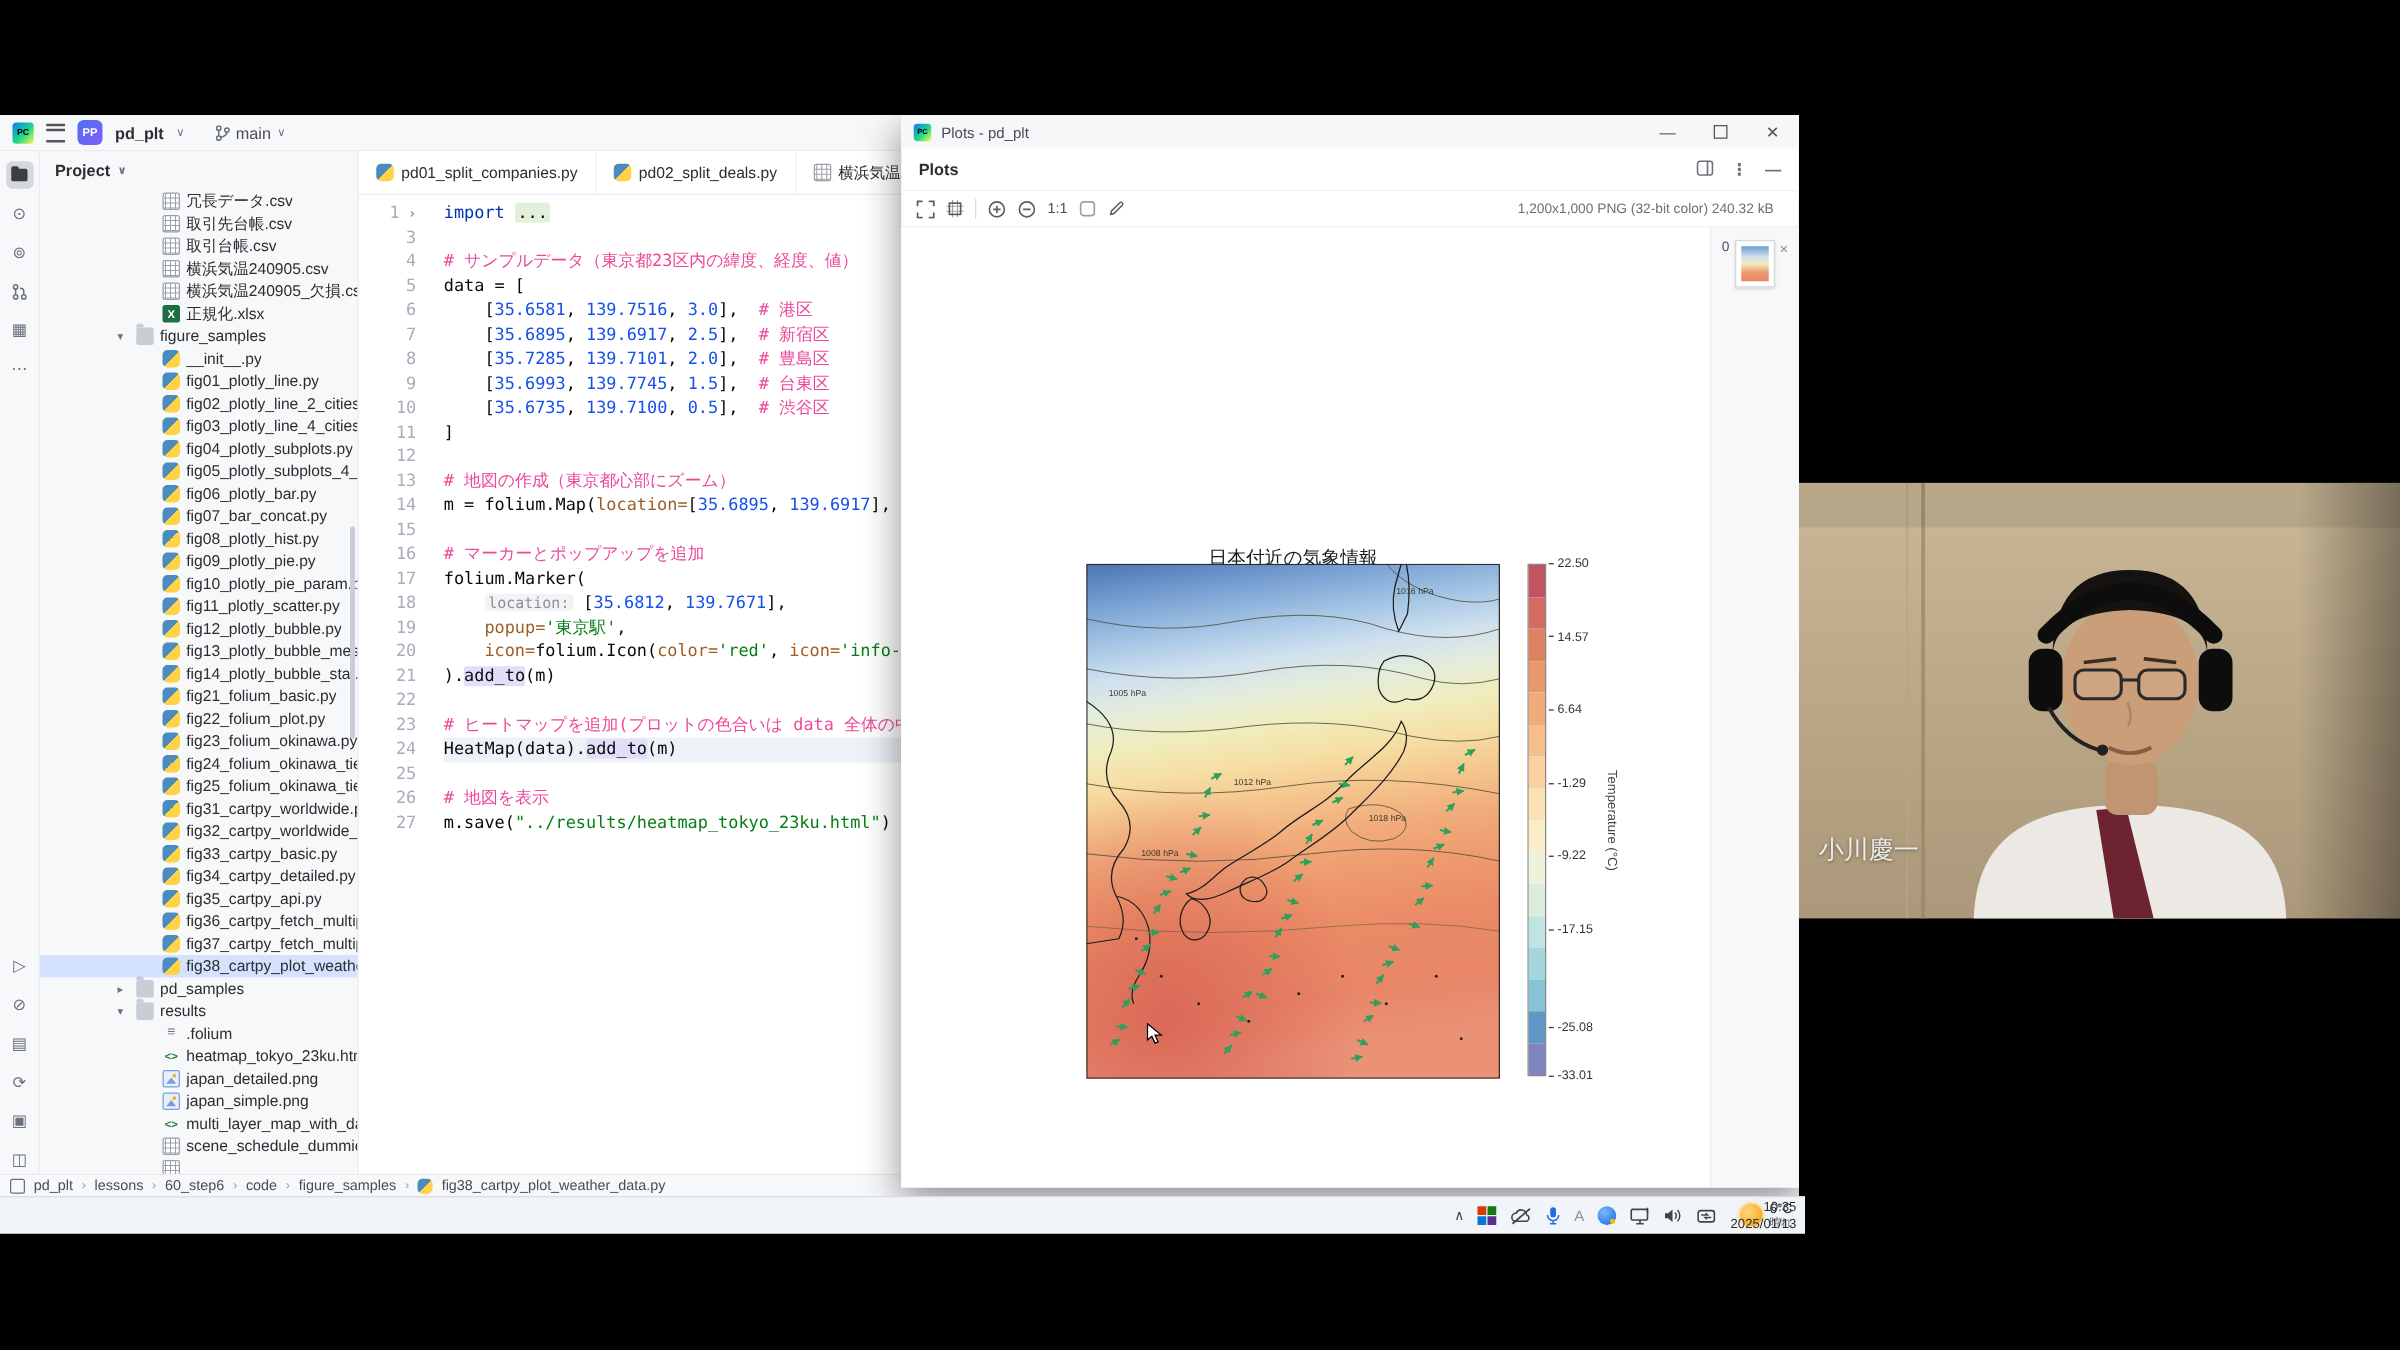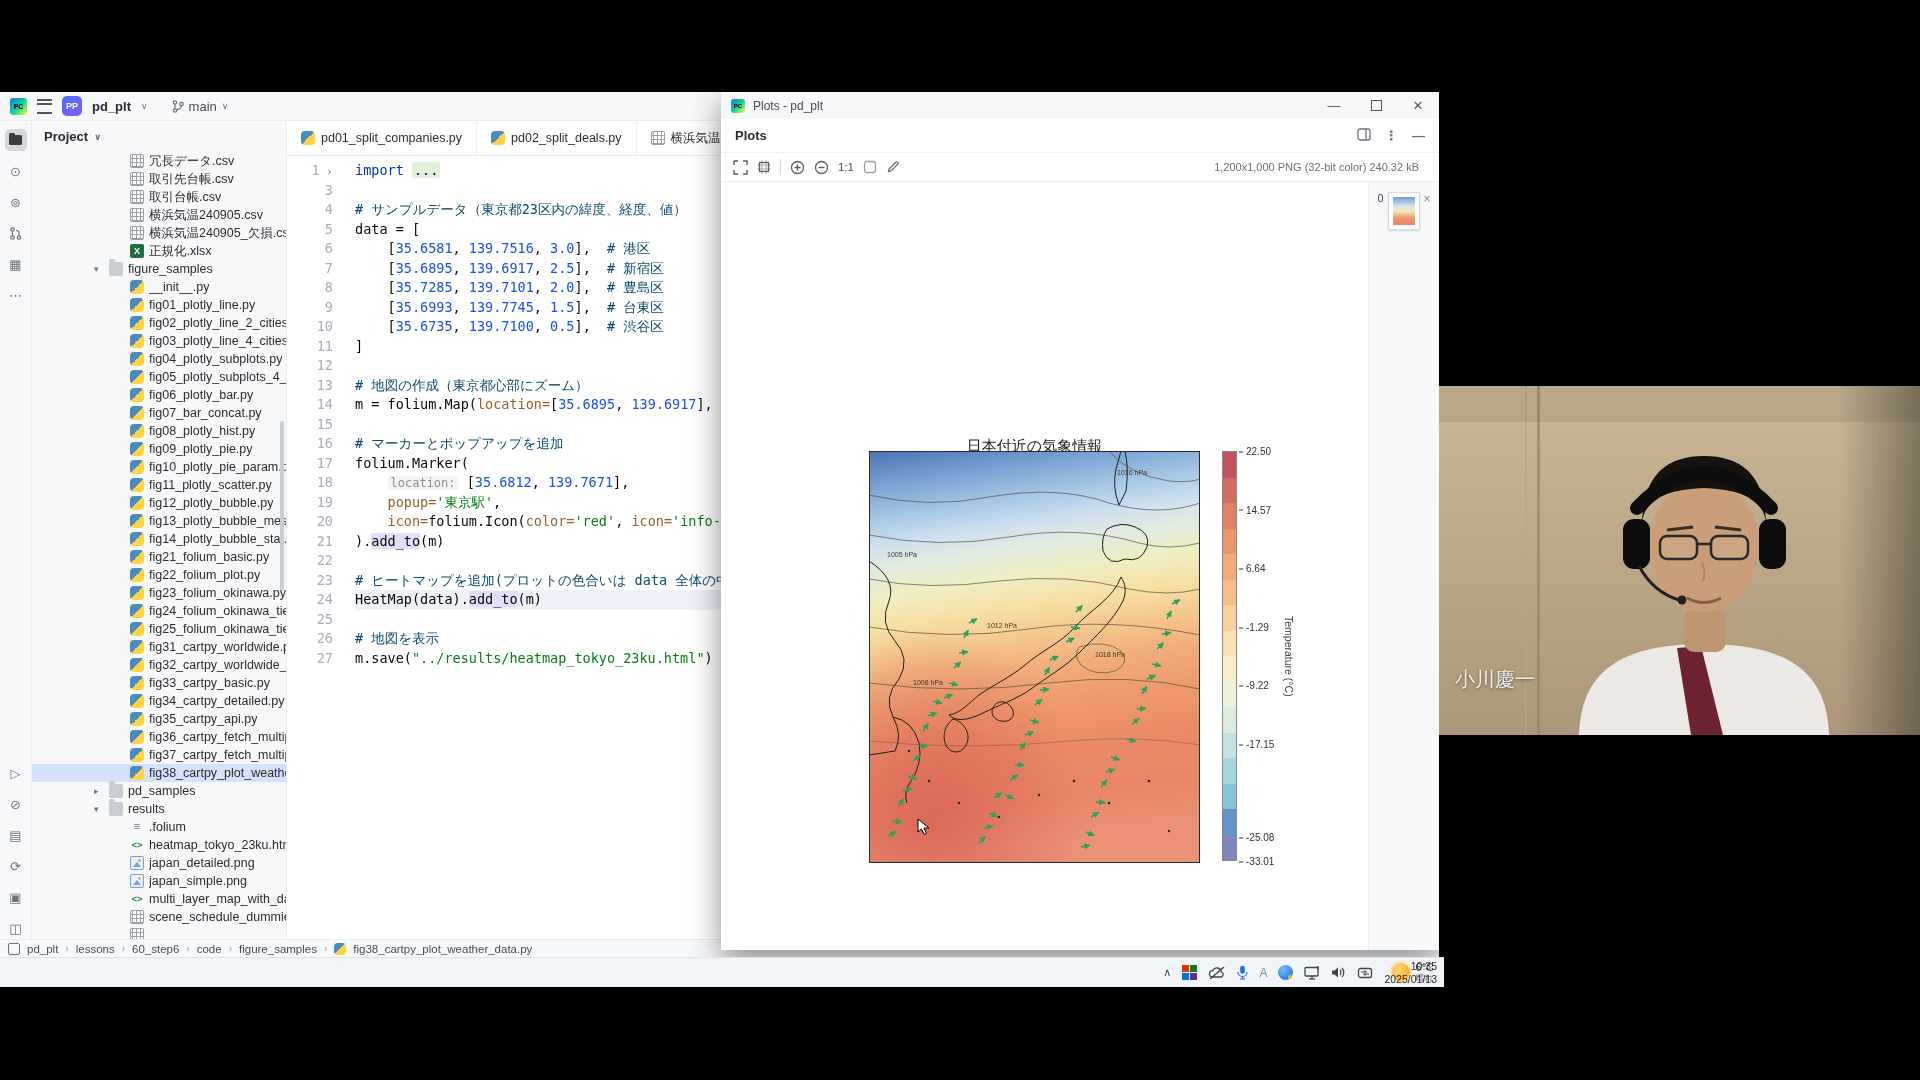--- a/index.html
+++ b/index.html
@@ -52,21 +52,21 @@
   .code-wrap{flex:1;display:flex;overflow:hidden;font-family:"DejaVu Sans Mono","Liberation Mono",monospace;font-size:13.5px;line-height:19.5px;padding-top:5px;}
   .gutter{width:46px;text-align:right;color:#a8adbd;flex:0 0 auto;padding-right:8px;}
   .gutter .gl{height:19.5px;}
   .gutter .foldc{color:#6c707e;font-size:11px;}
   .code-lines{flex:1;min-width:0;padding-left:14px;}
   .cl{height:19.5px;white-space:pre;}
   .cl.cur{background:#edf1f8;margin-right:0;}
   .tk-kw{color:#0033b3;}
   .tk-num{color:#1750eb;}
   .tk-str{color:#067d17;}
-  .tk-com{color:#0c4a6e;}
+  .tk-com{color:#ec4899;}
   .tk-arg{color:#9c5d27;}
   .tk-txt{color:#080808;}
   .tk-fold{color:#080808;background:#e2f0da;border-radius:2px;padding:0 2px;}
   .tk-hint{color:#8b8e95;background:#f2f3f5;border-radius:4px;padding:0 3px;font-size:12px;}
   .tk-hl{color:#080808;background:#e2defa;border-radius:2px;}
 
   .breadcrumbs{height:17px;display:flex;align-items:center;gap:7px;padding:0 8px;font-size:11.5px;color:#494b57;border-top:1px solid #ebecf0;background:#f7f8fa;flex:0 0 auto;}
   .crumb-sep{color:#9ba0aa;font-size:10px;}
   .win-ic{width:10px;height:10px;border:1.5px solid #6c707e;border-radius:2px;}
   .fi.small{width:12px;height:12px;}
@@ -677,21 +677,21 @@
           <div style="background: rgb(95, 150, 198);"></div>
           <div style="background: rgb(126, 134, 189);"></div>
         </div>
       <div id="cbticks">
           <div class="cb-tick" style="top: 269px;">22.50</div>
           <div class="cb-tick" style="top: 327.571px;">14.57</div>
           <div class="cb-tick" style="top: 386.143px;">6.64</div>
           <div class="cb-tick" style="top: 444.714px;">-1.29</div>
           <div class="cb-tick" style="top: 503.286px;">-9.22</div>
           <div class="cb-tick" style="top: 561.857px;">-17.15</div>
-          <div class="cb-tick" style="top: 655px;">-25.08</div>
+          <div class="cb-tick" style="top: 640px;">-25.08</div>
           <div class="cb-tick" style="top: 679px;">-33.01</div>
         </div>
       <div class="cb-label">Temperature (°C)</div>
       <div class="cursor">
         <svg width="14" height="18" viewBox="0 0 14 18">
             <path d="M1,1 L1,14 L4.5,11 L7,16.5 L9.5,15.5 L7,10 L12,10 Z" fill="#fff" stroke="#000" stroke-width="1"></path>
           </svg>
       </div>
     </div>
     <div class="pl-strip">

